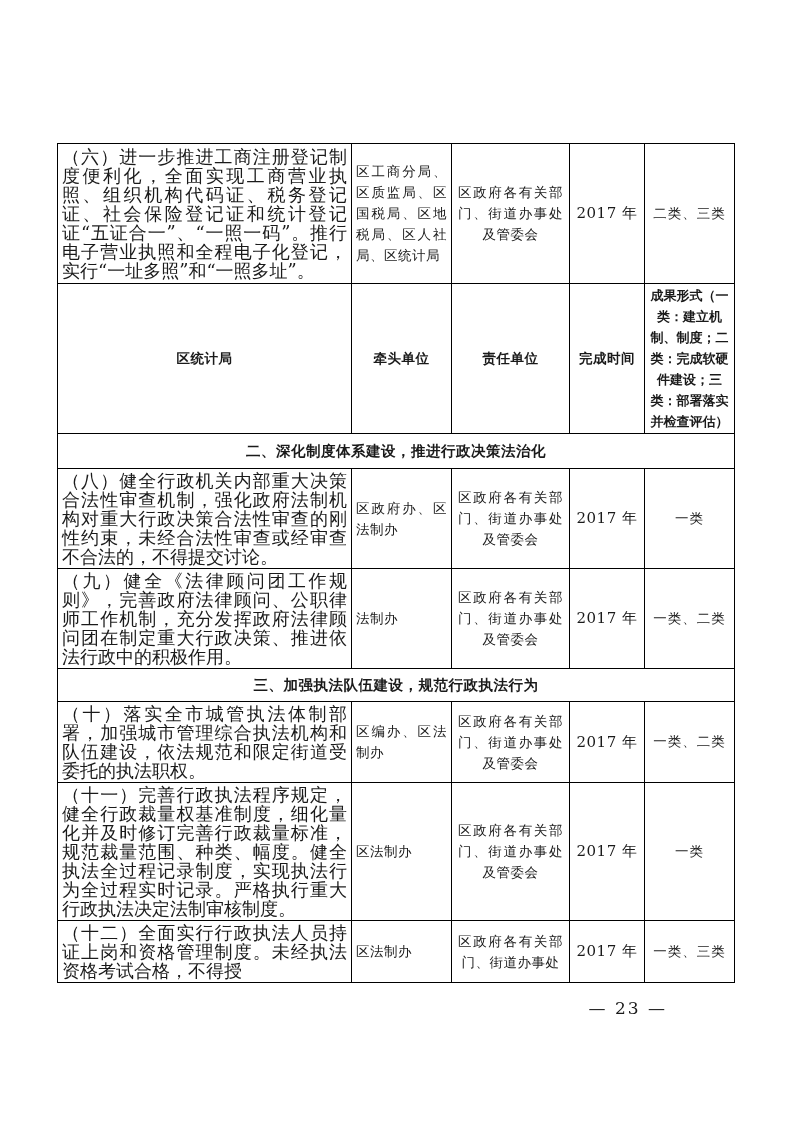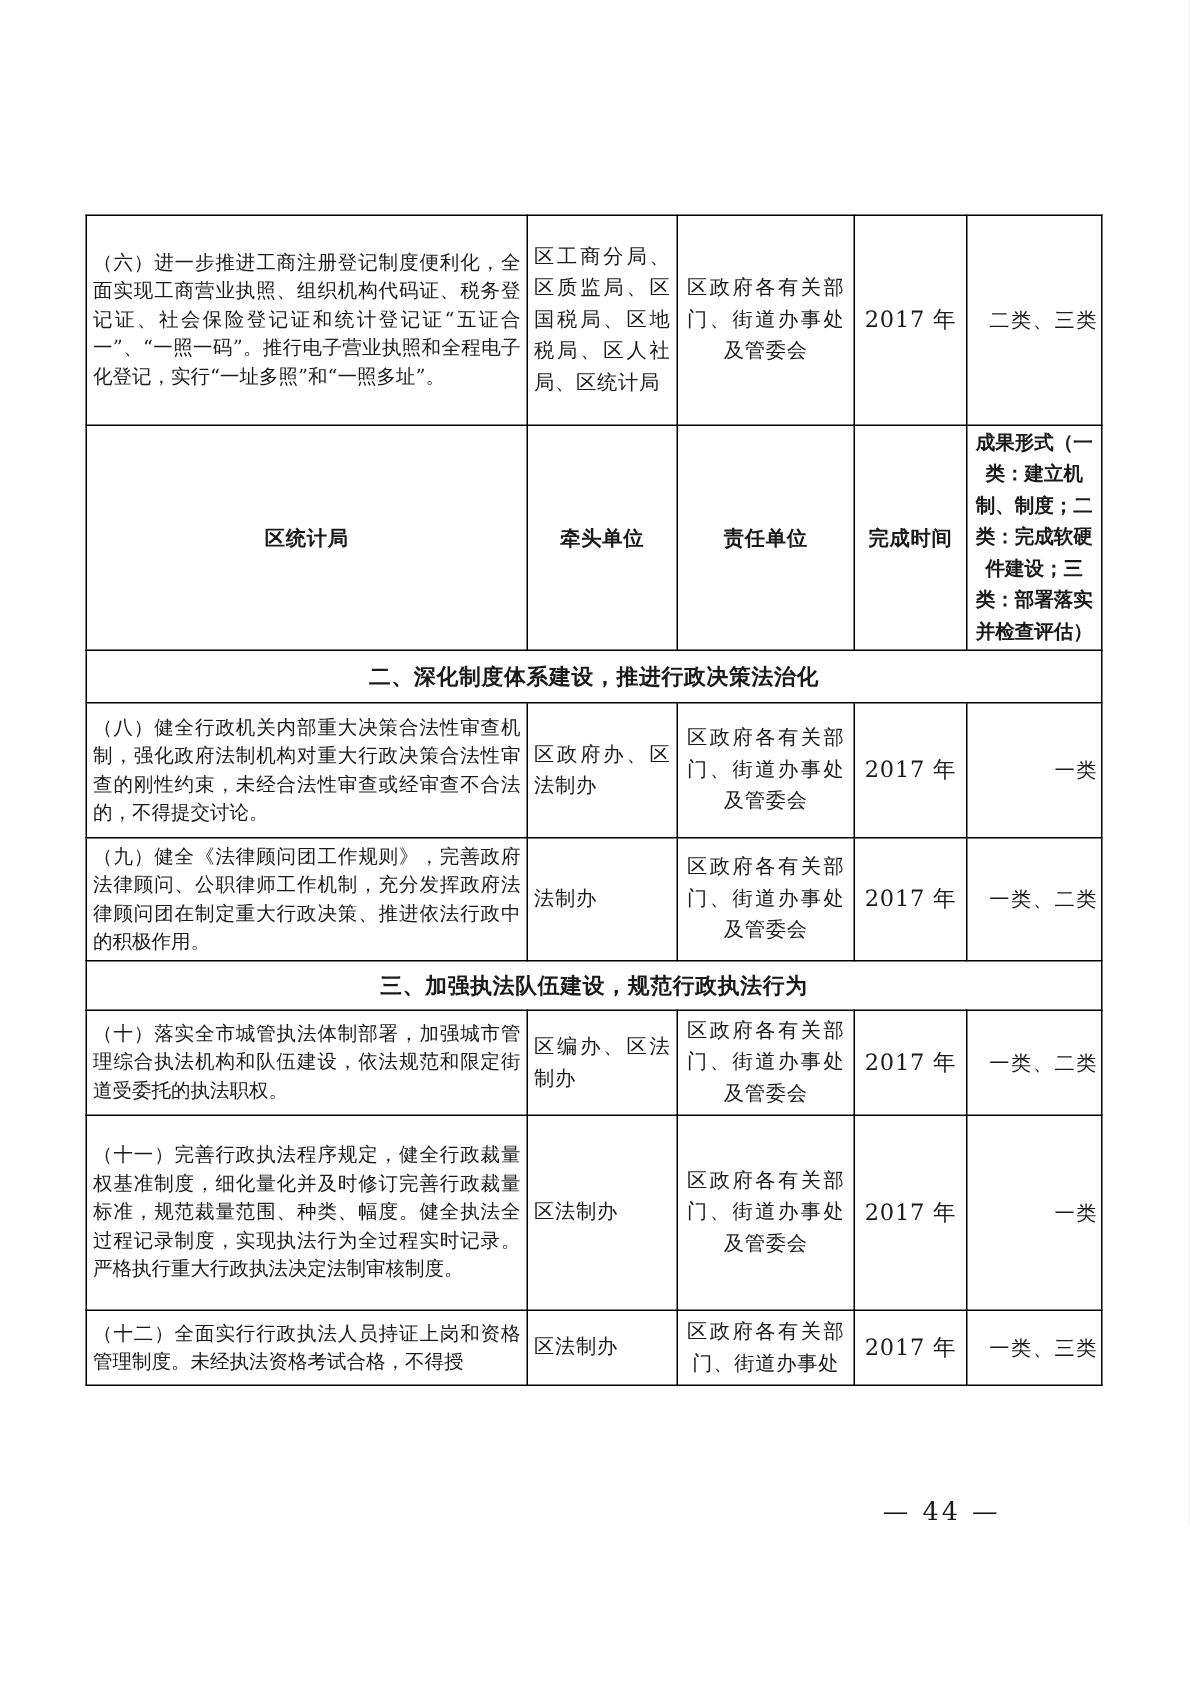--- a/index.html
+++ b/index.html
@@ -33,21 +33,21 @@
   tr.h105 td { height: 105px; }
   tr.h85  td { height: 85px; }
   tr.h77  td { height: 77px; }
   tr.h28  td { height: 28px; }
   tr.h65  td { height: 65px; }
   tr.h125 td { height: 125px; }
   tr.h45  td { height: 45px; }
 
   td.task {
     padding: 2px 4px;
-    font-size: 13px;
+    font-size: 18px;
     line-height: 19px;
     text-align: justify;
     text-justify: inter-ideograph;
     letter-spacing: 0px;
   }
   td.lead {
     padding: 2px 4px;
     font-size: 13.5px;
     line-height: 21px;
     text-align: justify;
@@ -65,21 +65,21 @@
   td.time {
     padding: 2px;
     font-size: 15px;
     text-align: center;
     letter-spacing: 0.5px;
     white-space: nowrap;
   }
   td.result {
     padding: 2px;
     font-size: 13.5px;
-    text-align: right;
+    text-align: center;
     letter-spacing: 1px;
   }
   tr.hdr td {
     font-family: "DejaVu Sans", "Liberation Sans", sans-serif;
     font-weight: bold;
     font-size: 13.5px;
     text-align: center;
     letter-spacing: 0.5px;
   }
   tr.hdr td.hc5 {
@@ -181,15 +181,15 @@
     <tr class="h45">
       <td class="task">（十二）全面实行行政执法人员持证上岗和资格管理制度。未经执法资格考试合格，不得授</td>
       <td class="lead">区法制办</td>
       <td class="resp">区政府各有关部门、街道办事处</td>
       <td class="time">2017 年</td>
       <td class="result">一类、三类</td>
     </tr>
   </tbody>
     </table>
 
-  <div class="page-number">— 44 —</div>
+  <div class="page-number">— 23 —</div>
 
 </div>
 
 </body></html>

